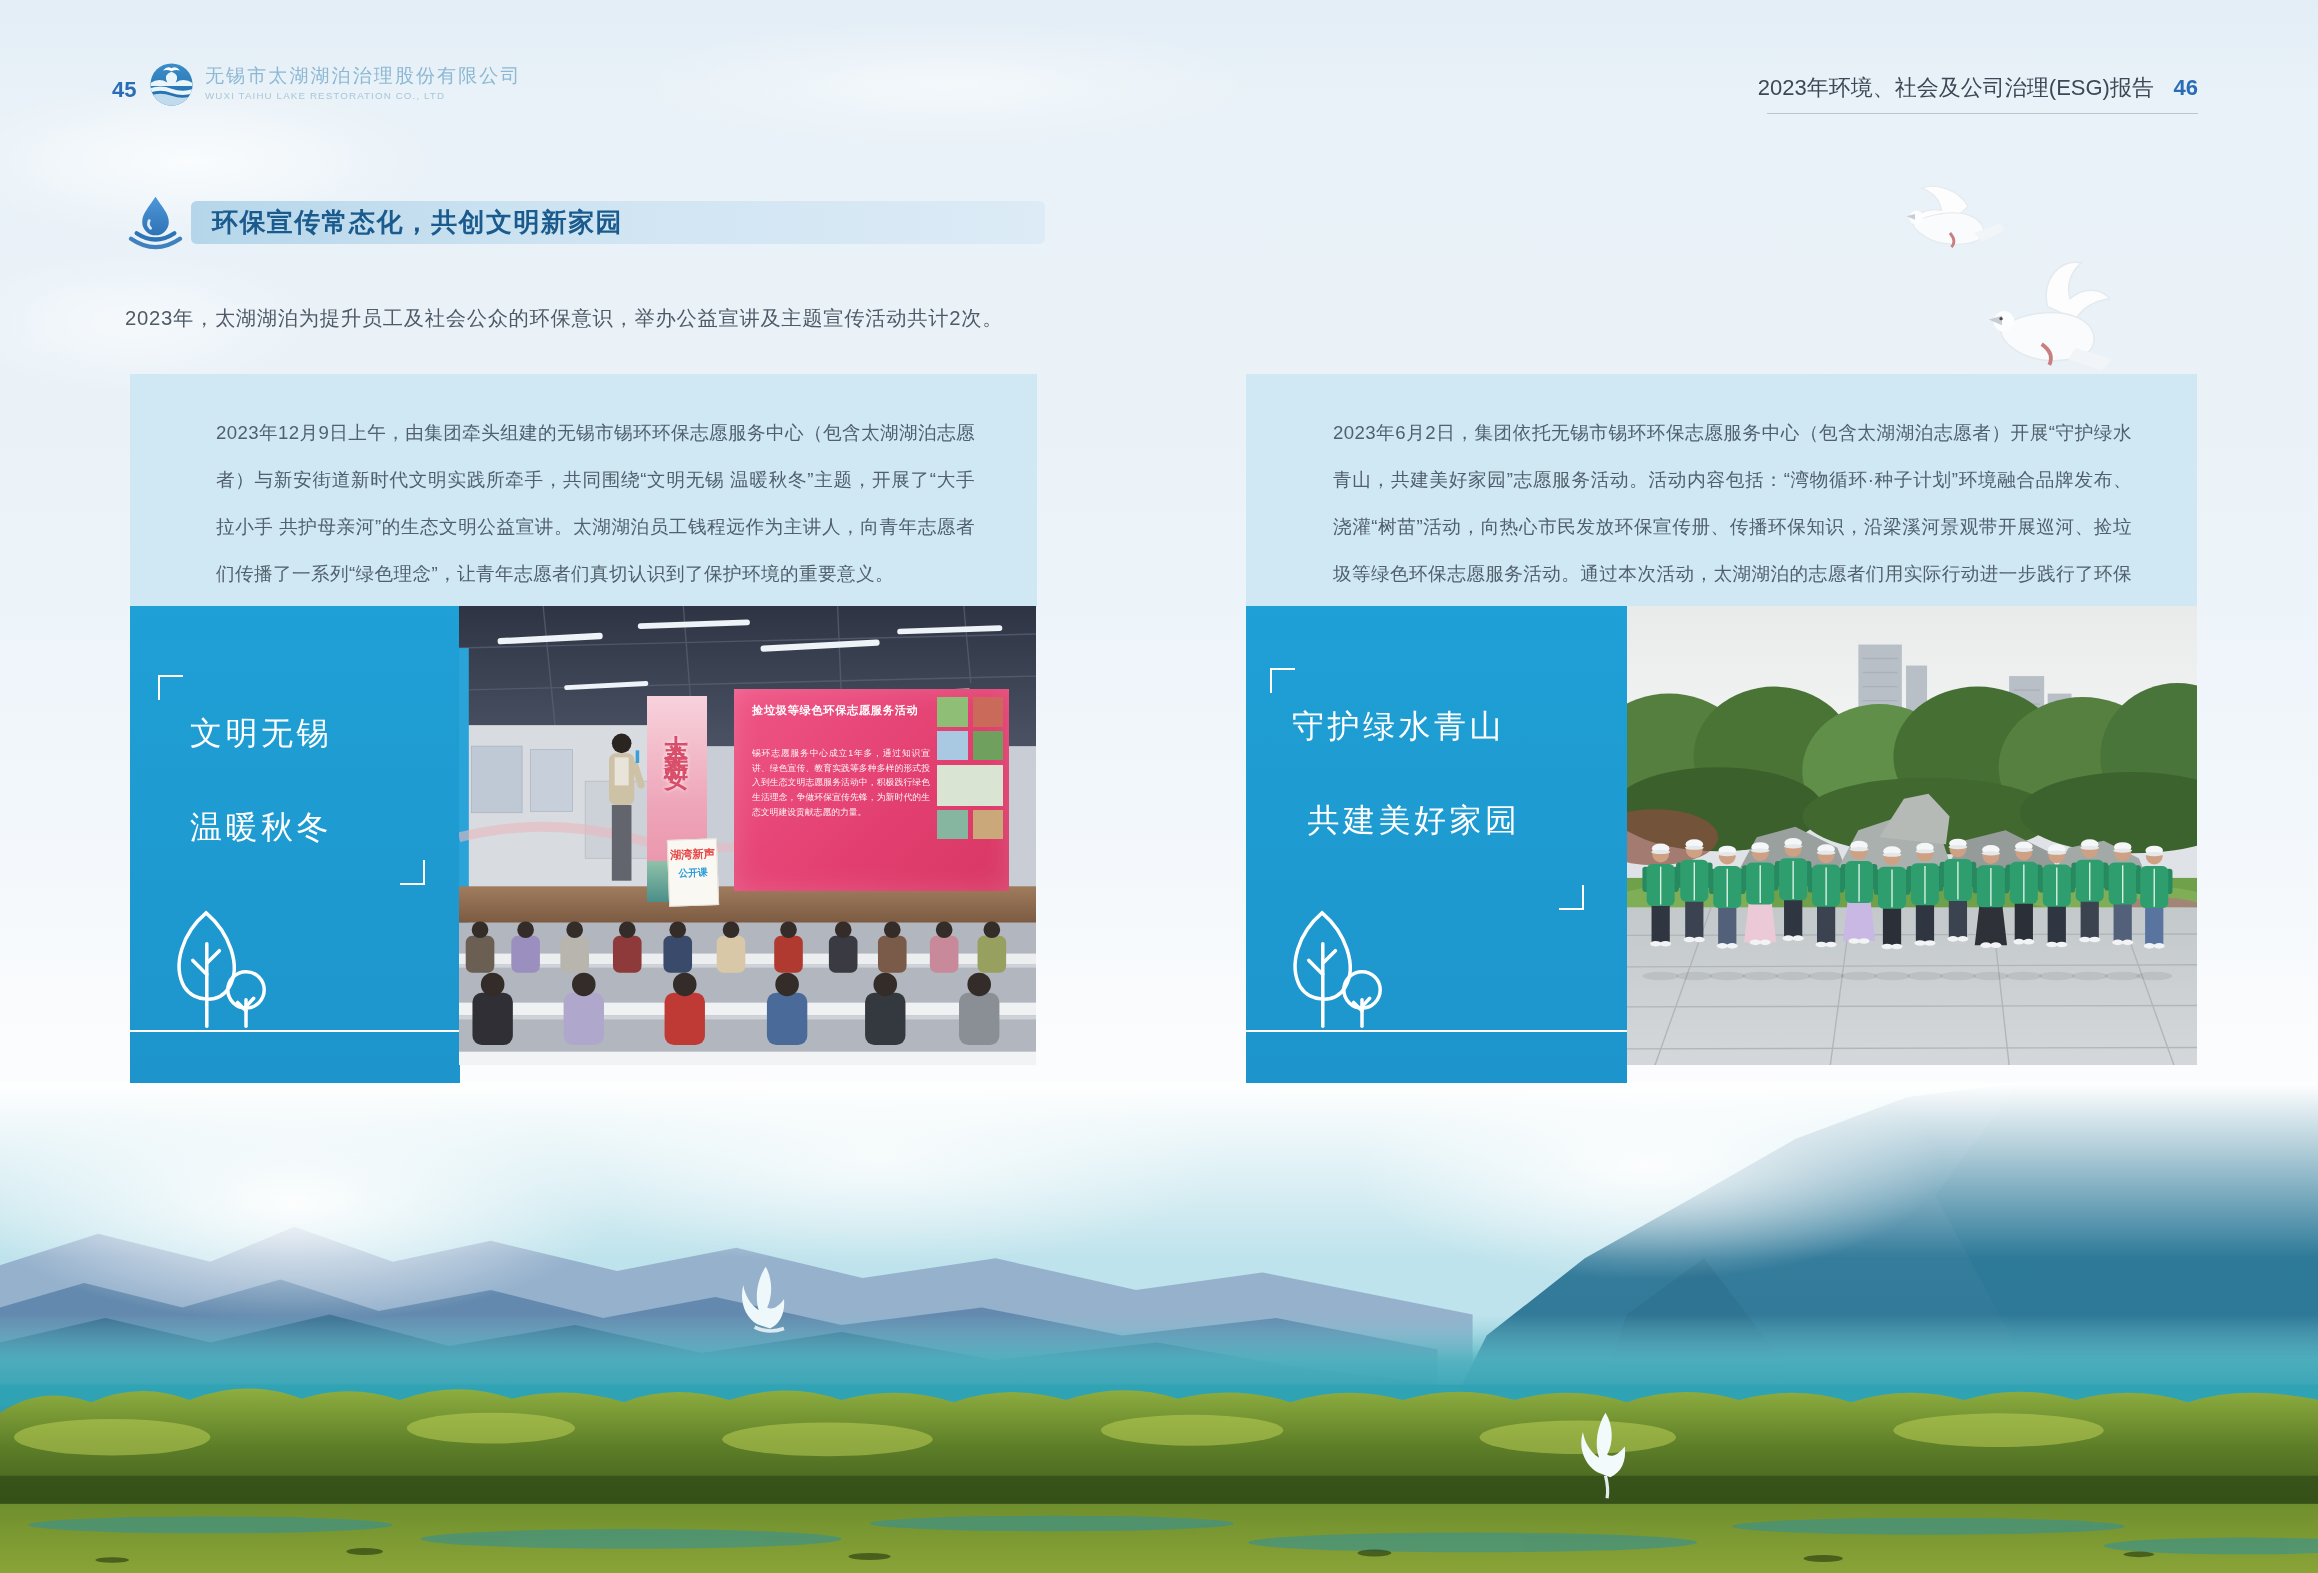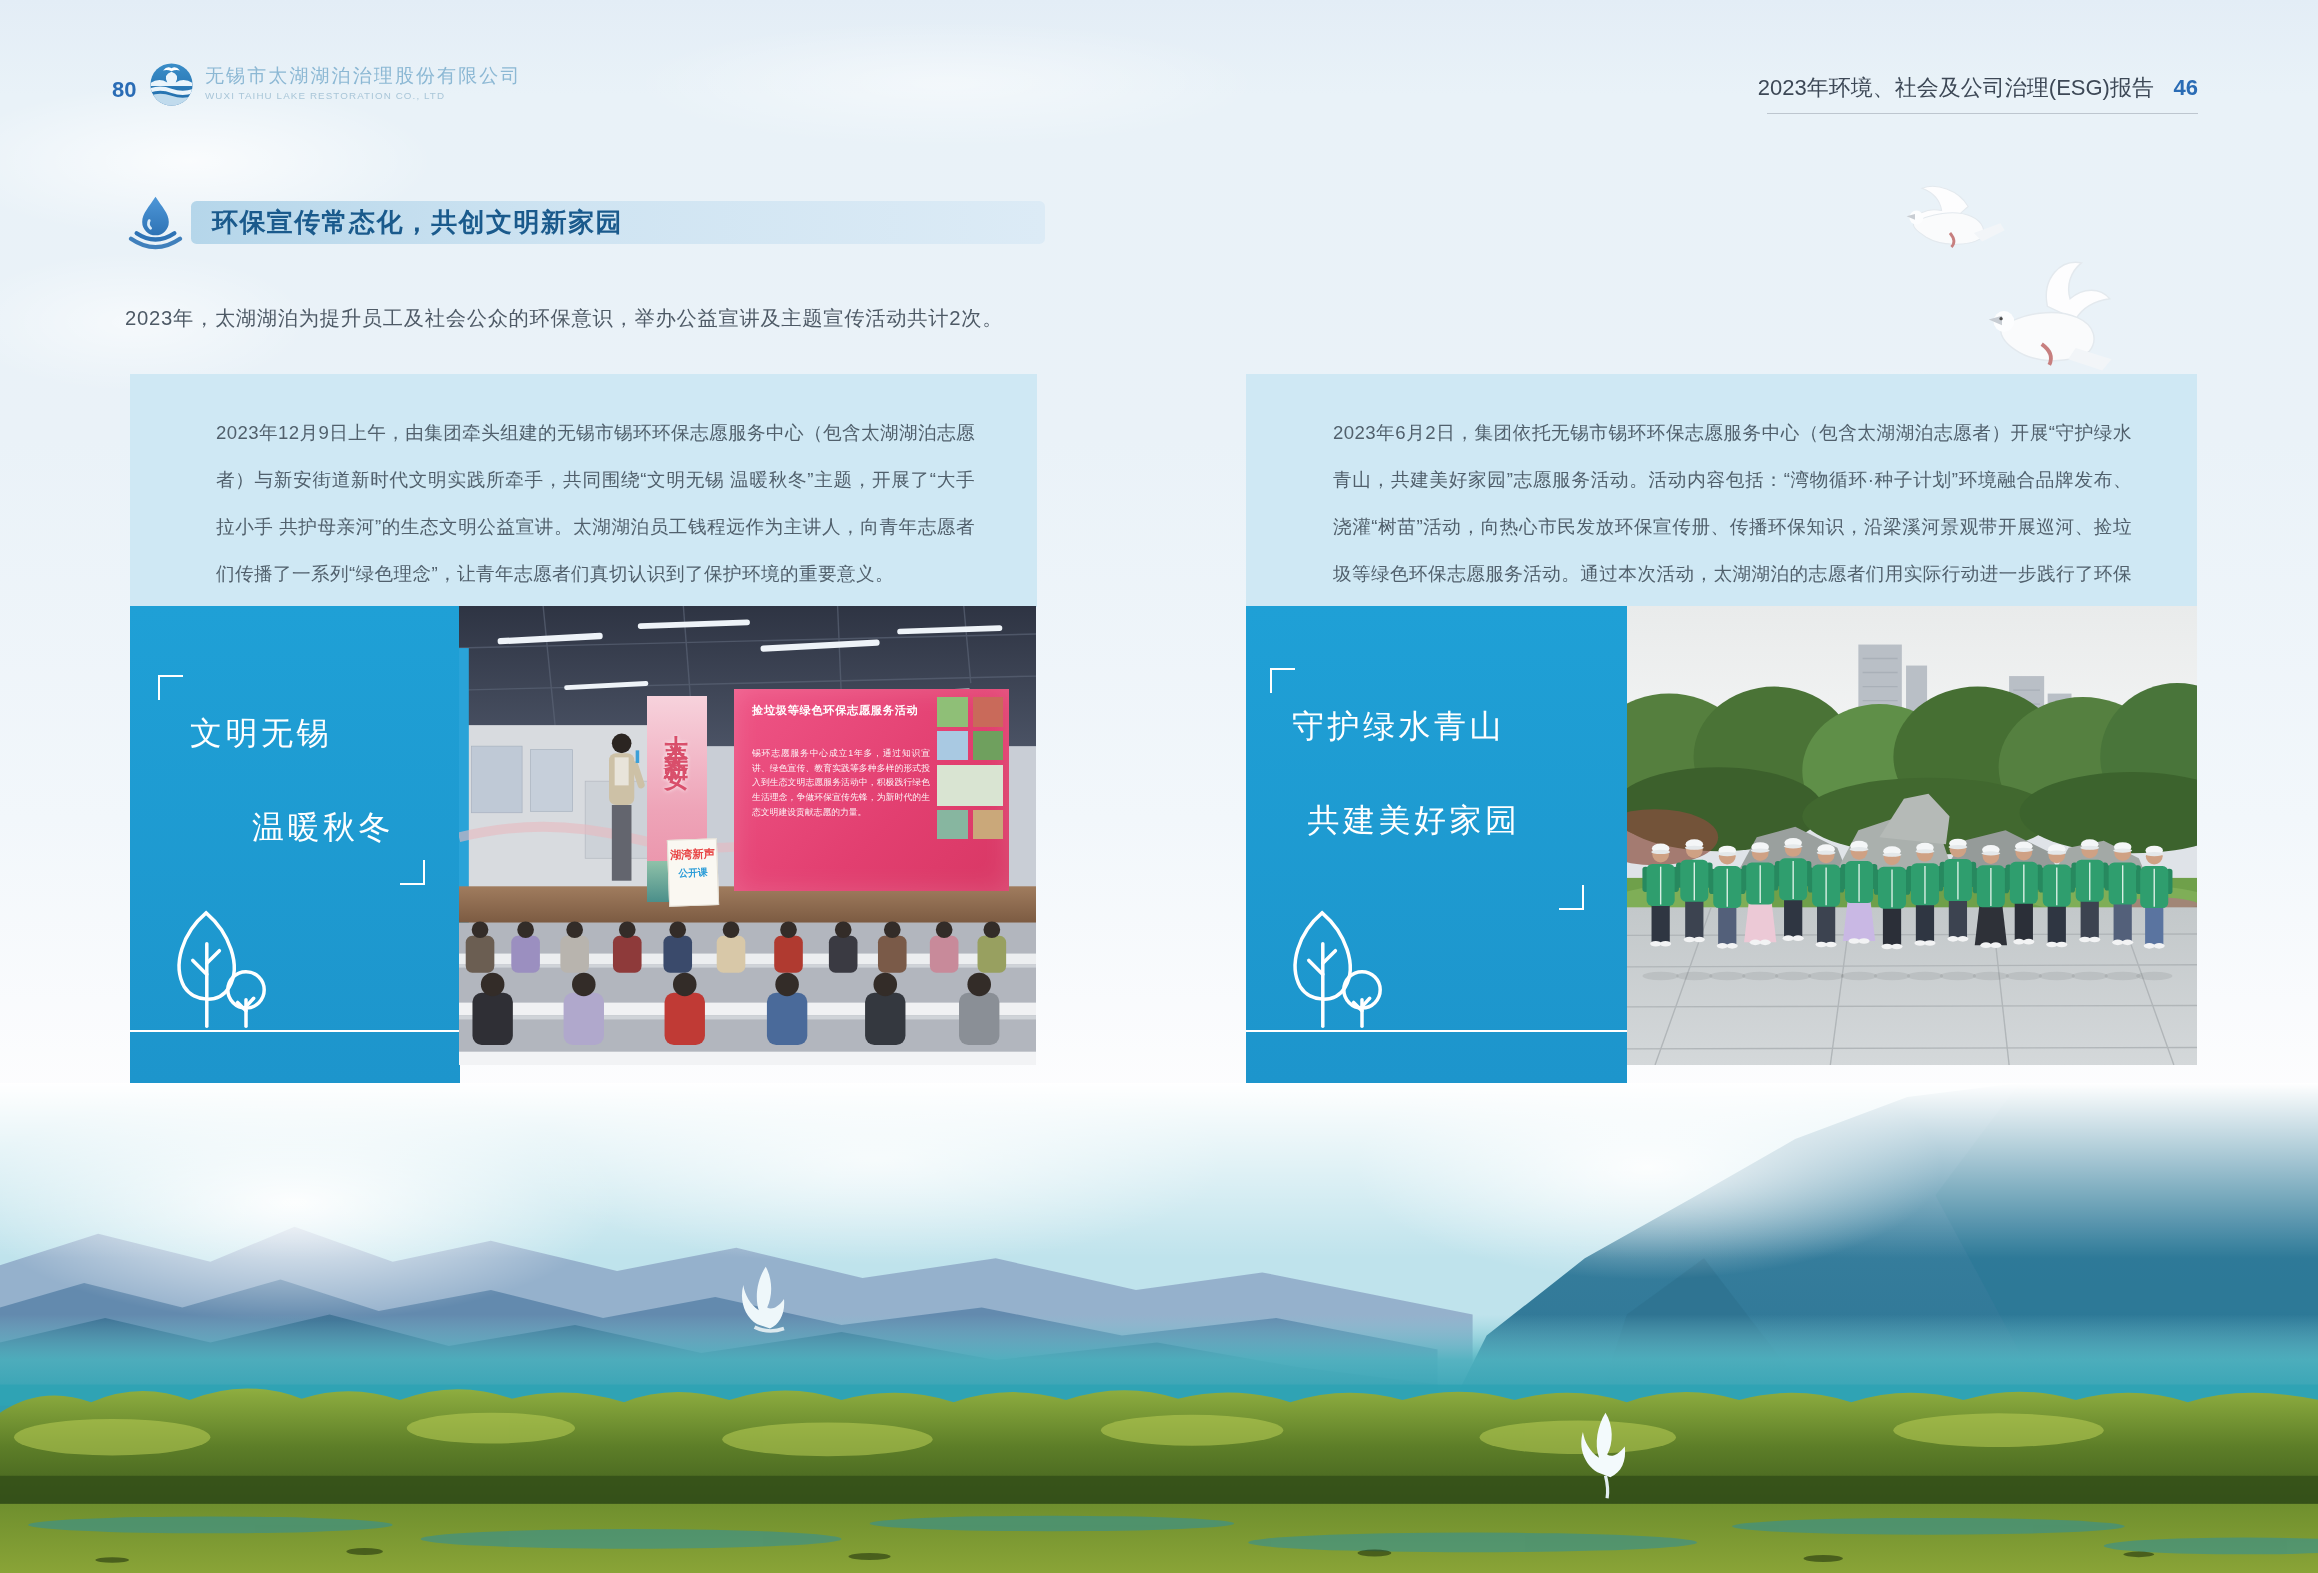--- a/index.html
+++ b/index.html
@@ -81,21 +81,21 @@
 </head>
 <body>
 
 <div class="page">
 
   <div class="cloud" style="left:-56px;top:84px;width:491px;height:154px;opacity:.8"></div>
   <div class="cloud" style="left:631px;top:21px;width:631px;height:126px;opacity:.5"></div>
   <div class="cloud" style="left:1613px;top:365px;width:561px;height:182px;opacity:.55"></div>
   <div class="cloud" style="left:-42px;top:252px;width:351px;height:140px;opacity:.6"></div>
 
-  <div class="pagenum pn-left">80</div>
+  <div class="pagenum pn-left">45</div>
 
   <svg class="logo-svg" viewBox="0 0 64 64">
     <defs>
       <linearGradient id="lgc" x1="0" y1="0" x2="0" y2="1">
         <stop offset="0" stop-color="#3b8ec9"></stop>
           <stop offset="1" stop-color="#1f6aa8"></stop>
       </linearGradient>
       <clipPath id="lclip">
           <circle cx="32" cy="32" r="30"></circle>
         </clipPath>
@@ -135,21 +135,21 @@
   <div class="intro">2023年，太湖湖泊为提升员工及社会公众的环保意识，举办公益宣讲及主题宣传活动共计2次。</div>
 
   <div class="textbox tb-left">
     <p>2023年12月9日上午，由集团牵头组建的无锡市锡环环保志愿服务中心（包含太湖湖泊志愿者）与新安街道新时代文明实践所牵手，共同围绕“文明无锡 温暖秋冬”主题，开展了“大手拉小手 共护母亲河”的生态文明公益宣讲。太湖湖泊员工钱程远作为主讲人，向青年志愿者们传播了一系列“绿色理念”，让青年志愿者们真切认识到了保护环境的重要意义。</p>
   </div>
 
   <div class="panel panel-left">
     <span class="bq bq-open" style="left:28px;top:69px"></span>
     <div class="quote" style="left:60px;top:111px">
       <span>文明无锡</span>
-      <span class="l2" style="margin-left:62px">温暖秋冬</span>
+      <span class="l2" style="">温暖秋冬</span>
     </div>
     <span class="bq bq-close" style="right:35px;top:254px"></span>
     <svg class="tree-svg" viewBox="0 0 160 175">
       <g stroke="#fff" stroke-width="5" fill="none" stroke-linecap="round">
         <path d="M63,8 C30,36 14,82 32,114 C46,136 82,138 96,114 C114,84 96,36 63,8 Z"></path>
         <line x1="64" y1="52" x2="64" y2="170"></line>
         <line x1="64" y1="96" x2="44" y2="76"></line>
         <line x1="64" y1="80" x2="82" y2="62"></line>
         <circle cx="120" cy="118" r="26"></circle>
         <line x1="120" y1="132" x2="120" y2="170"></line>

